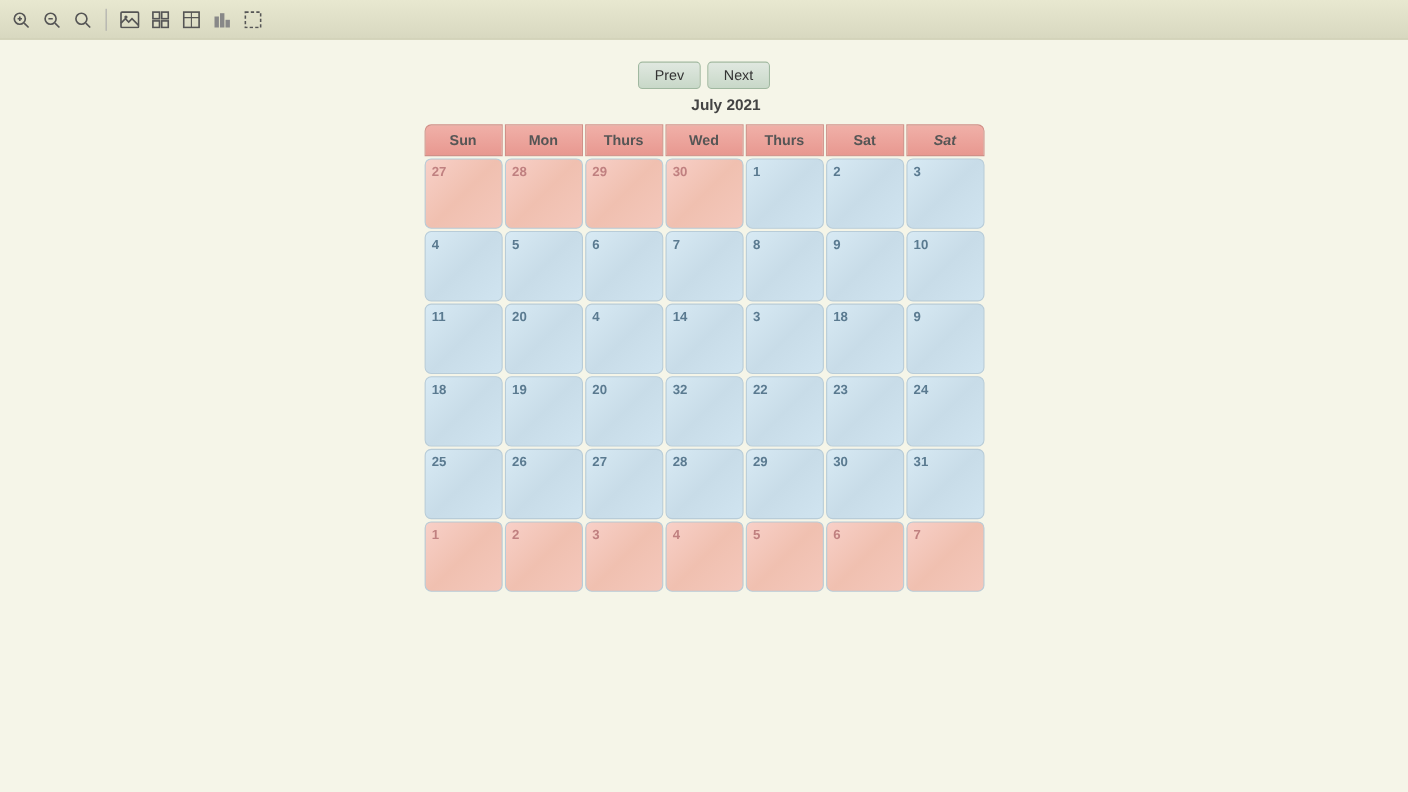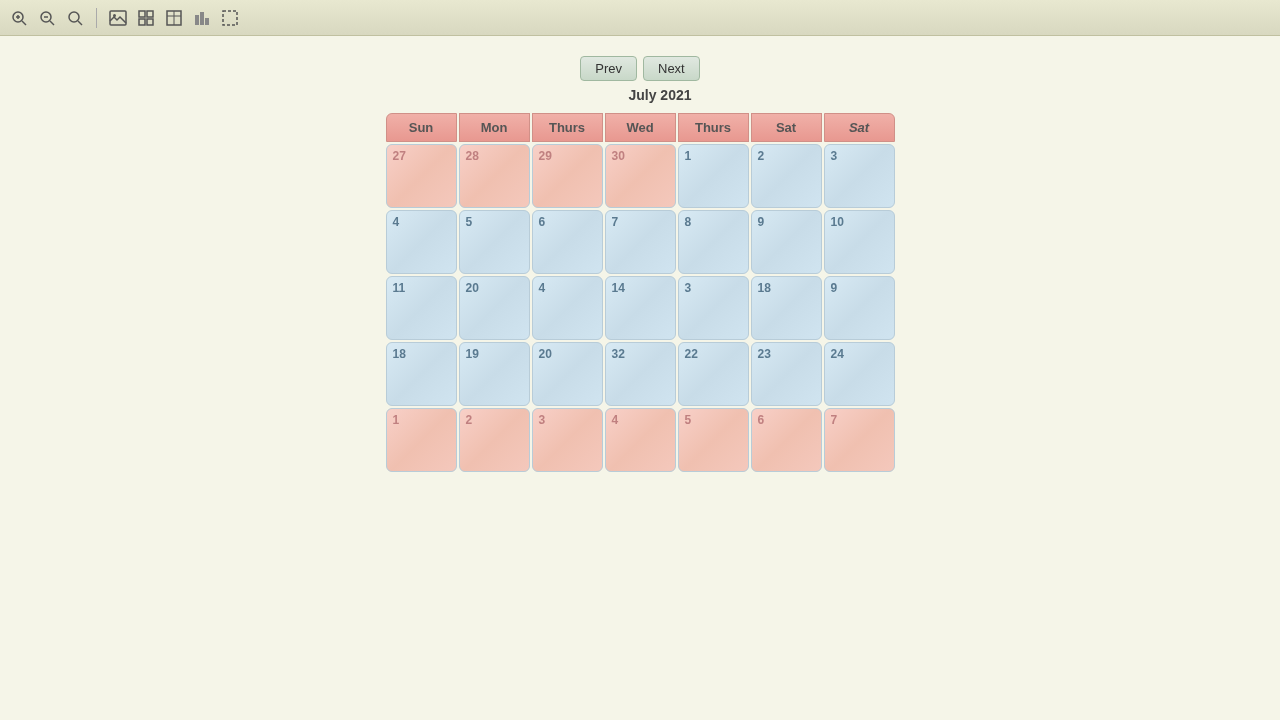--- a/index.html
+++ b/index.html
@@ -245,20 +245,29 @@
         <tr>
           <td class="day-cell current-month"><span class="day-number">18</span></td>
           <td class="day-cell current-month"><span class="day-number">19</span></td>
           <td class="day-cell current-month"><span class="day-number">20</span></td>
           <td class="day-cell current-month"><span class="day-number">32</span></td>
           <td class="day-cell current-month"><span class="day-number">22</span></td>
           <td class="day-cell current-month"><span class="day-number">23</span></td>
           <td class="day-cell current-month"><span class="day-number">24</span></td>
         </tr>
         <tr>
+          <td class="day-cell current-month"><span class="day-number">25</span></td>
+          <td class="day-cell current-month"><span class="day-number">26</span></td>
+          <td class="day-cell current-month"><span class="day-number">27</span></td>
+          <td class="day-cell current-month"><span class="day-number">28</span></td>
+          <td class="day-cell current-month"><span class="day-number">29</span></td>
+          <td class="day-cell current-month"><span class="day-number">30</span></td>
+          <td class="day-cell current-month"><span class="day-number">31</span></td>
+        </tr>
+        <tr>
           <td class="day-cell other-month"><span class="day-number">1</span></td>
           <td class="day-cell other-month"><span class="day-number">2</span></td>
           <td class="day-cell other-month"><span class="day-number">3</span></td>
           <td class="day-cell other-month"><span class="day-number">4</span></td>
           <td class="day-cell other-month"><span class="day-number">5</span></td>
           <td class="day-cell other-month"><span class="day-number">6</span></td>
           <td class="day-cell other-month"><span class="day-number">7</span></td>
         </tr>
       </tbody>
   </table>

